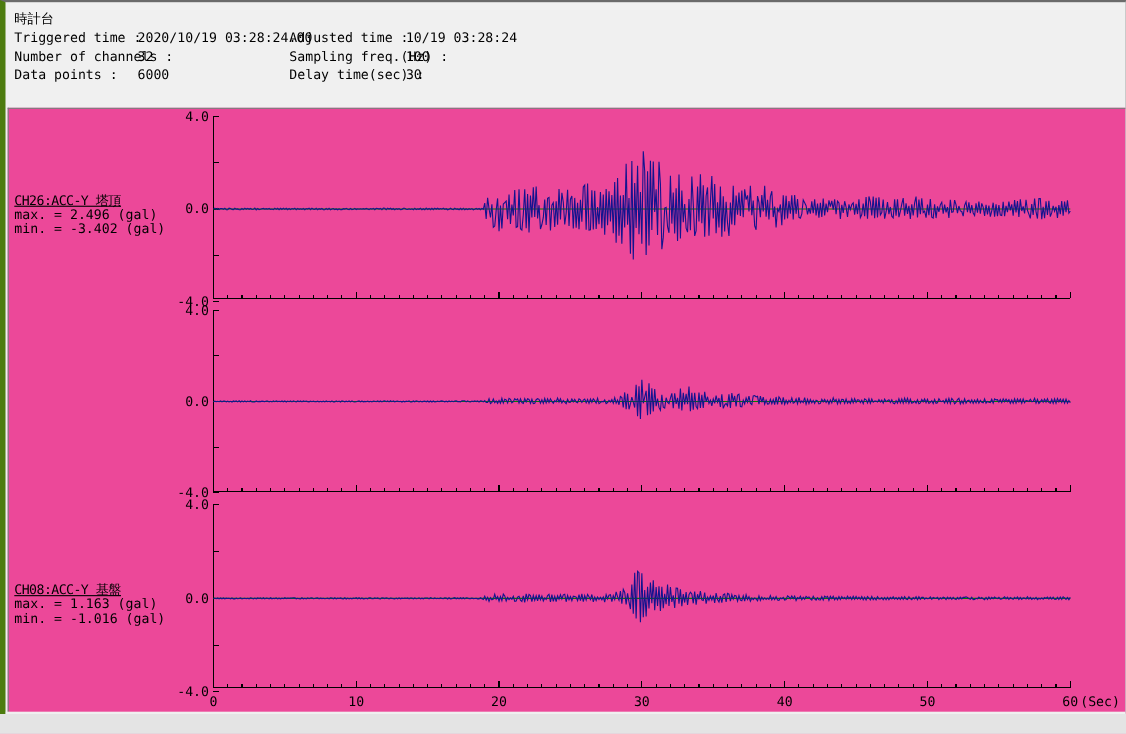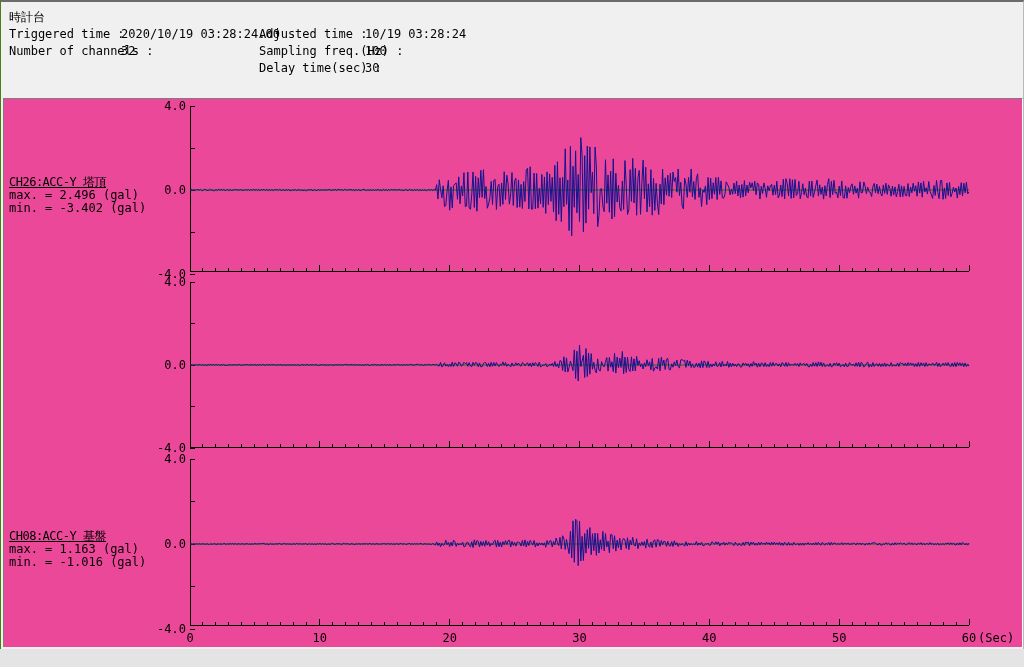--- a/index.html
+++ b/index.html
@@ -1,20 +1,20 @@
 <!DOCTYPE html>
 <html><head>
 <meta charset="utf-8">
 <style>
   * { margin:0; padding:0; box-sizing:border-box; }
   html,body { width:1024px; height:667px; background:#e4e4e4; }
   body { font-family:"DejaVu Sans Mono","Liberation Mono",monospace; font-size:12px; color:#000; }
   .window {
     position:relative; width:1024px; height:649px; background:#f0f0f0;
-    border-top:2px solid #6b6b6b; border-left:1px solid #4d7c0f; border-right:1px solid #b9b9b9;
+    border-top:2px solid #6b6b6b; border-left:5px solid #4d7c0f; border-right:1px solid #b9b9b9;
     overflow:hidden;
   }
   .header { position:absolute; left:0; top:0; width:1024px; height:90px; }
   .app-title { position:absolute; left:8px; top:7px; white-space:nowrap; }
   .hcol { position:absolute; top:25px; }
   .hcol.c1 { left:8px; }
   .hcol.c2 { left:258px; }
   .hrow { display:flex; height:17px; white-space:nowrap; }
   .hrow .lab.w1 { width:112px; flex:none; }
   .hrow .lab.w2 { width:106px; flex:none; }
@@ -46,20 +46,24 @@
     <div class="app-title">時計台</div>
 
     <div class="hcol c1">
       <div class="hrow">
         <span class="lab w1">Triggered time :</span>
         <span class="val">2020/10/19 03:28:24.00</span>
       </div>
       <div class="hrow">
         <span class="lab w1">Number of channels :</span>
         <span class="val">32</span>
+      </div>
+      <div class="hrow">
+        <span class="lab w1">Data points :</span>
+        <span class="val">6000</span>
       </div>
     </div>
 
     <div class="hcol c2">
       <div class="hrow">
         <span class="lab w2">Adjusted time :</span>
         <span class="val">10/19 03:28:24</span>
       </div>
       <div class="hrow">
         <span class="lab w2">Sampling freq.(Hz) :</span>

